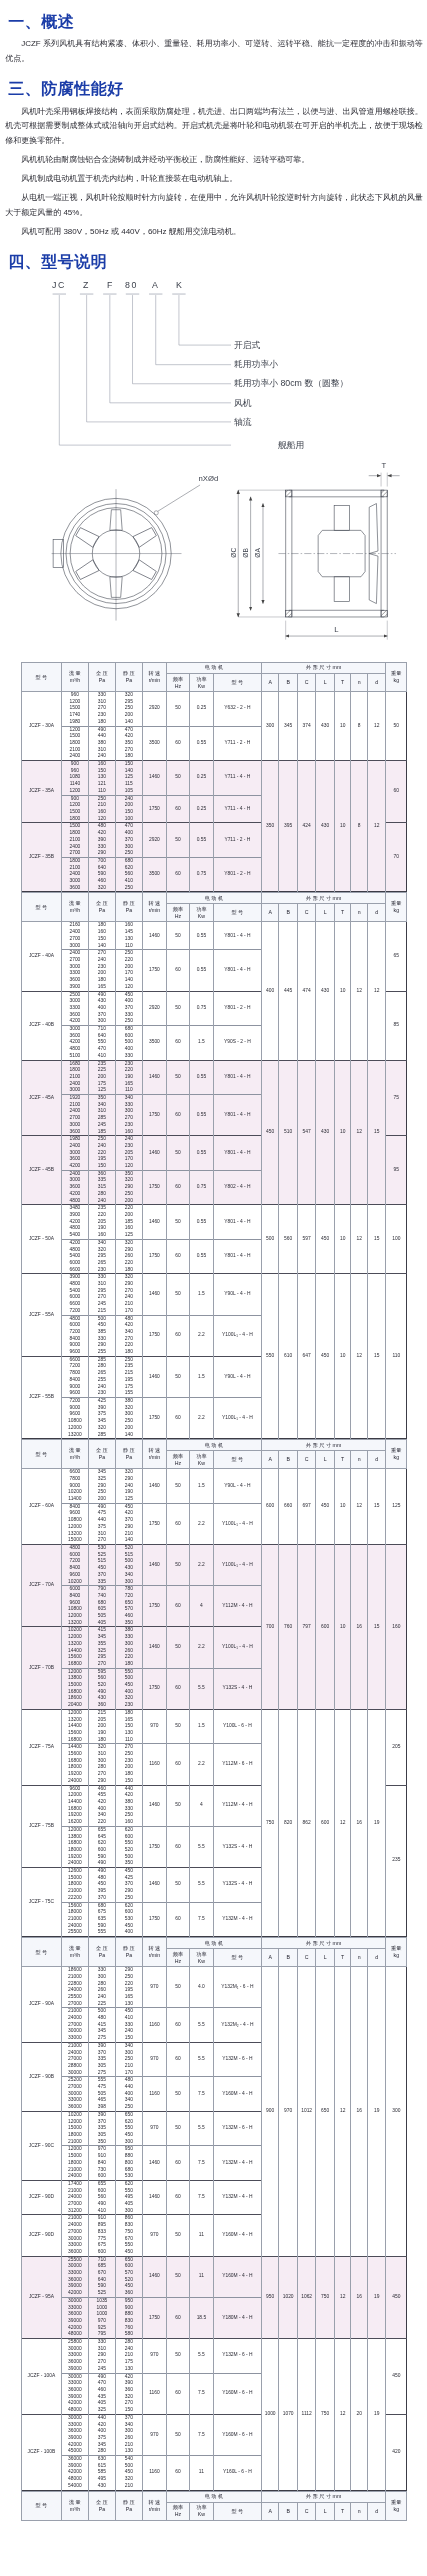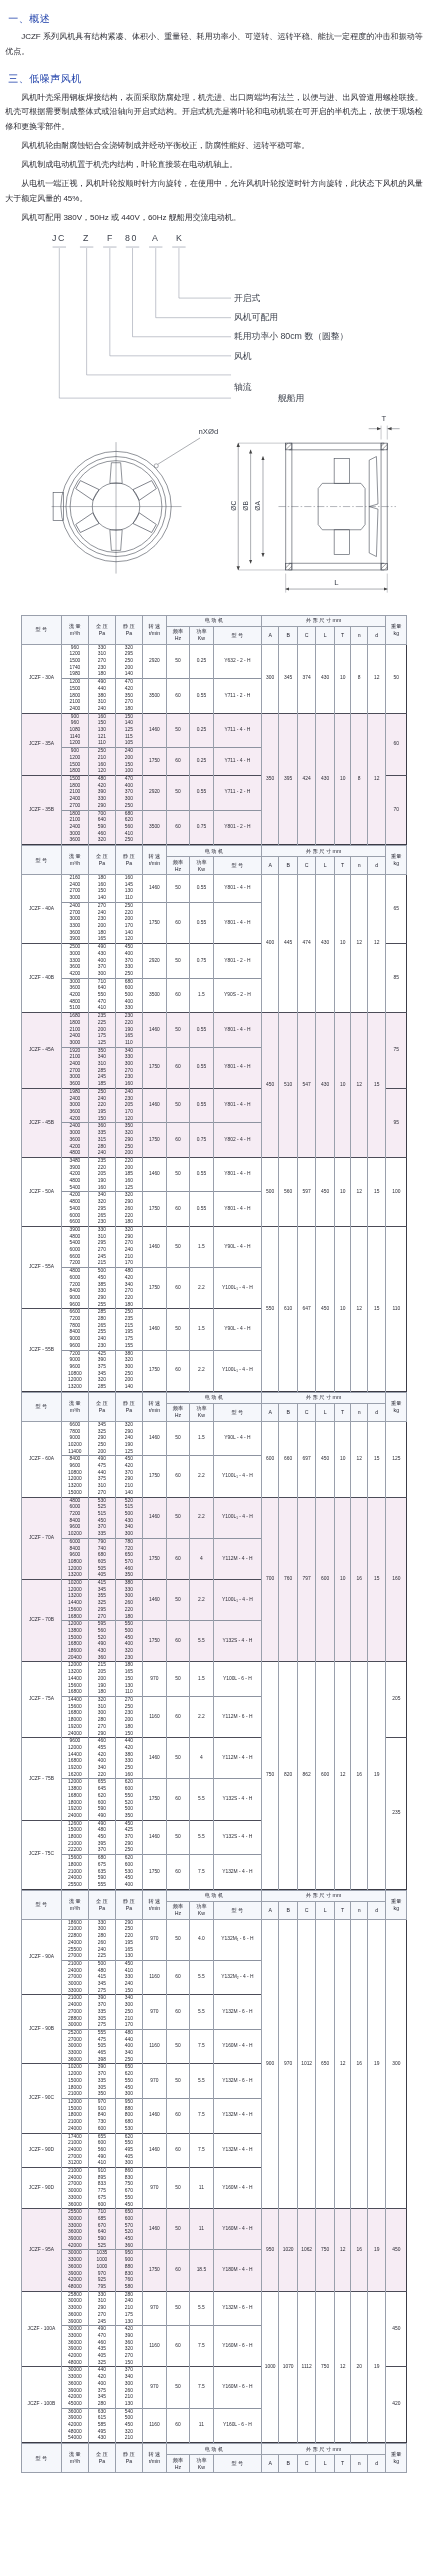--- a/index.html
+++ b/index.html
@@ -1,20 +1,20 @@
 <!DOCTYPE html>
 <html style="font-size:8.2px"><head>
 <meta charset="utf-8">
 <style>
   html,body{margin:0;padding:0;background:#ffffff;}
   body{width:428px;font-family:"Liberation Sans","DejaVu Sans",sans-serif;color:#2d2d35;}
   .page{width:428px;position:relative;padding-bottom:7.2px;}
   .title{font-family:"Liberation Serif","DejaVu Serif",serif;font-style:italic;font-weight:bold;
          color:#177a3e;font-size:19px;text-align:center;letter-spacing:3.6px;padding-top:10.3px;margin:0 0 4.1px 0;}
-  h2.sec{color:#1b3da8;font-size:10px;font-weight:normal;margin:12.4px 3.1px 4.1px 8.2px;letter-spacing:0.5px;}
+  h2.sec{color:#1b3da8;font-size:16px;font-weight:bold;margin:12.4px 3.1px 4.1px 8.2px;letter-spacing:0.5px;}
   p.body{font-size:8px;line-height:1.85;text-indent:2em;margin:4.1px 5.2px;text-align:justify;color:#2b2b33;}
   
   .mdiag{position:relative;height:178px;margin-top:5.2px;}
   .mdiag .code{position:absolute;top:2.1px;font-size:8.8px;color:#3a3f4a;letter-spacing:1.5px;}
   .mdiag .lbl{position:absolute;left:234px;font-size:8.8px;color:#3a3f4a;white-space:nowrap;}
   .mdiag svg{position:absolute;left:0;top:0;}
   
   .tdraw{display:block;margin:2.1px auto 0 auto;}
   
   table.spec{border-collapse:collapse;table-layout:fixed;width:386px;margin:0 auto;border:1px solid #3c3c46;background:#fff;}
@@ -31,29 +31,30 @@
 </head>
 <body>
 
 <div class="page">
 
 
   <h2 class="sec">一、概述</h2>
 
   <p class="body">JCZF 系列风机具有结构紧凑、体积小、重量轻、耗用功率小、可逆转、运转平稳、能抗一定程度的冲击和振动等优点。</p>
 
-  <h2 class="sec">三、低噪声风机</h2>
+  <h2 class="sec">三、防腐性能好</h2>
   <div id="structure-paragraphs">
       <p class="body">风机叶壳采用钢板焊接结构，表面采取防腐处理，机壳进、出口两端均有法兰，以便与进、出风管道用螺栓联接。机壳可根据需要制成整体式或沿轴向开启式结构。开启式机壳是将叶轮和电动机装在可开启的半机壳上，故便于现场检修和更换零部件。</p>
       <p class="body">风机机轮由耐腐蚀铝合金浇铸制成并经动平衡校正，防腐性能好、运转平稳可靠。</p>
       <p class="body">风机制成电动机置于机壳内结构，叶轮直接装在电动机轴上。</p>
       <p class="body">从电机一端正视，风机叶轮按顺时针方向旋转，在使用中，允许风机叶轮按逆时针方向旋转，此状态下风机的风量大于额定风量的 45%。</p>
       <p class="body">风机可配用 380V，50Hz 或 440V，60Hz 舰船用交流电动机。</p>
     </div>
 
+  <h2 class="sec">四、型号说明</h2>
 
   <div class="mdiag" id="mdiag">
     <svg id="mdiag-svg" width="428" height="178" viewBox="0 0 830 345">
         <line x1="102" y1="31" x2="128" y2="31" stroke="#8a90a0" stroke-width="1.2"></line>
         <line x1="155" y1="31" x2="181" y2="31" stroke="#8a90a0" stroke-width="1.2"></line>
         <line x1="200" y1="31" x2="226" y2="31" stroke="#8a90a0" stroke-width="1.2"></line>
         <line x1="244" y1="31" x2="270" y2="31" stroke="#8a90a0" stroke-width="1.2"></line>
         <line x1="289" y1="31" x2="315" y2="31" stroke="#8a90a0" stroke-width="1.2"></line>
         <line x1="334" y1="31" x2="360" y2="31" stroke="#8a90a0" stroke-width="1.2"></line>
         <polyline points="347,33 347,130 448,130" fill="none" stroke="#8a90a0" stroke-width="1"></polyline>
@@ -63,24 +64,24 @@
         <polyline points="168,33 168,279 448,279" fill="none" stroke="#8a90a0" stroke-width="1"></polyline>
         <polyline points="115,33 115,324 448,324" fill="none" stroke="#8a90a0" stroke-width="1"></polyline>
       </svg>
   <span class="code" style="left: 52px;">JC</span>
       <span class="code" style="left: 83px;">Z</span>
       <span class="code" style="left: 107px;">F</span>
       <span class="code" style="left: 125px;">80</span>
       <span class="code" style="left: 152px;">A</span>
       <span class="code" style="left: 176px;">K</span>
       <span class="lbl" style="top: 62px;">开启式</span>
-      <span class="lbl" style="top: 81px;">风机可配用</span>
+      <span class="lbl" style="top: 81px;">耗用功率小</span>
       <span class="lbl" style="top: 100px;">耗用功率小 80cm 数（圆整）</span>
       <span class="lbl" style="top: 120px;">风机</span>
-      <span class="lbl" style="top: 151px; font-family: Liberation Serif, serif;">轴流</span>
+      <span class="lbl" style="top: 139px; font-family: Liberation Serif, serif;">轴流</span>
       <span class="lbl" style="top: 162px; margin-left: 44px;">舰船用</span>
     </div>
 
   <svg class="tdraw" width="428" height="204" viewBox="0 0 830 395">
     <defs>
       <pattern id="hatch" width="6" height="6" patternTransform="rotate(45)" patternUnits="userSpaceOnUse">
         <line x1="0" y1="0" x2="0" y2="6" stroke="#555" stroke-width="1.6"></line>
       </pattern>
       <marker id="arr" viewBox="0 0 10 10" refX="9" refY="5" markerWidth="9" markerHeight="9" orient="auto-start-reverse">
         <path d="M0,1 L10,5 L0,9 z" fill="#444"></path>

